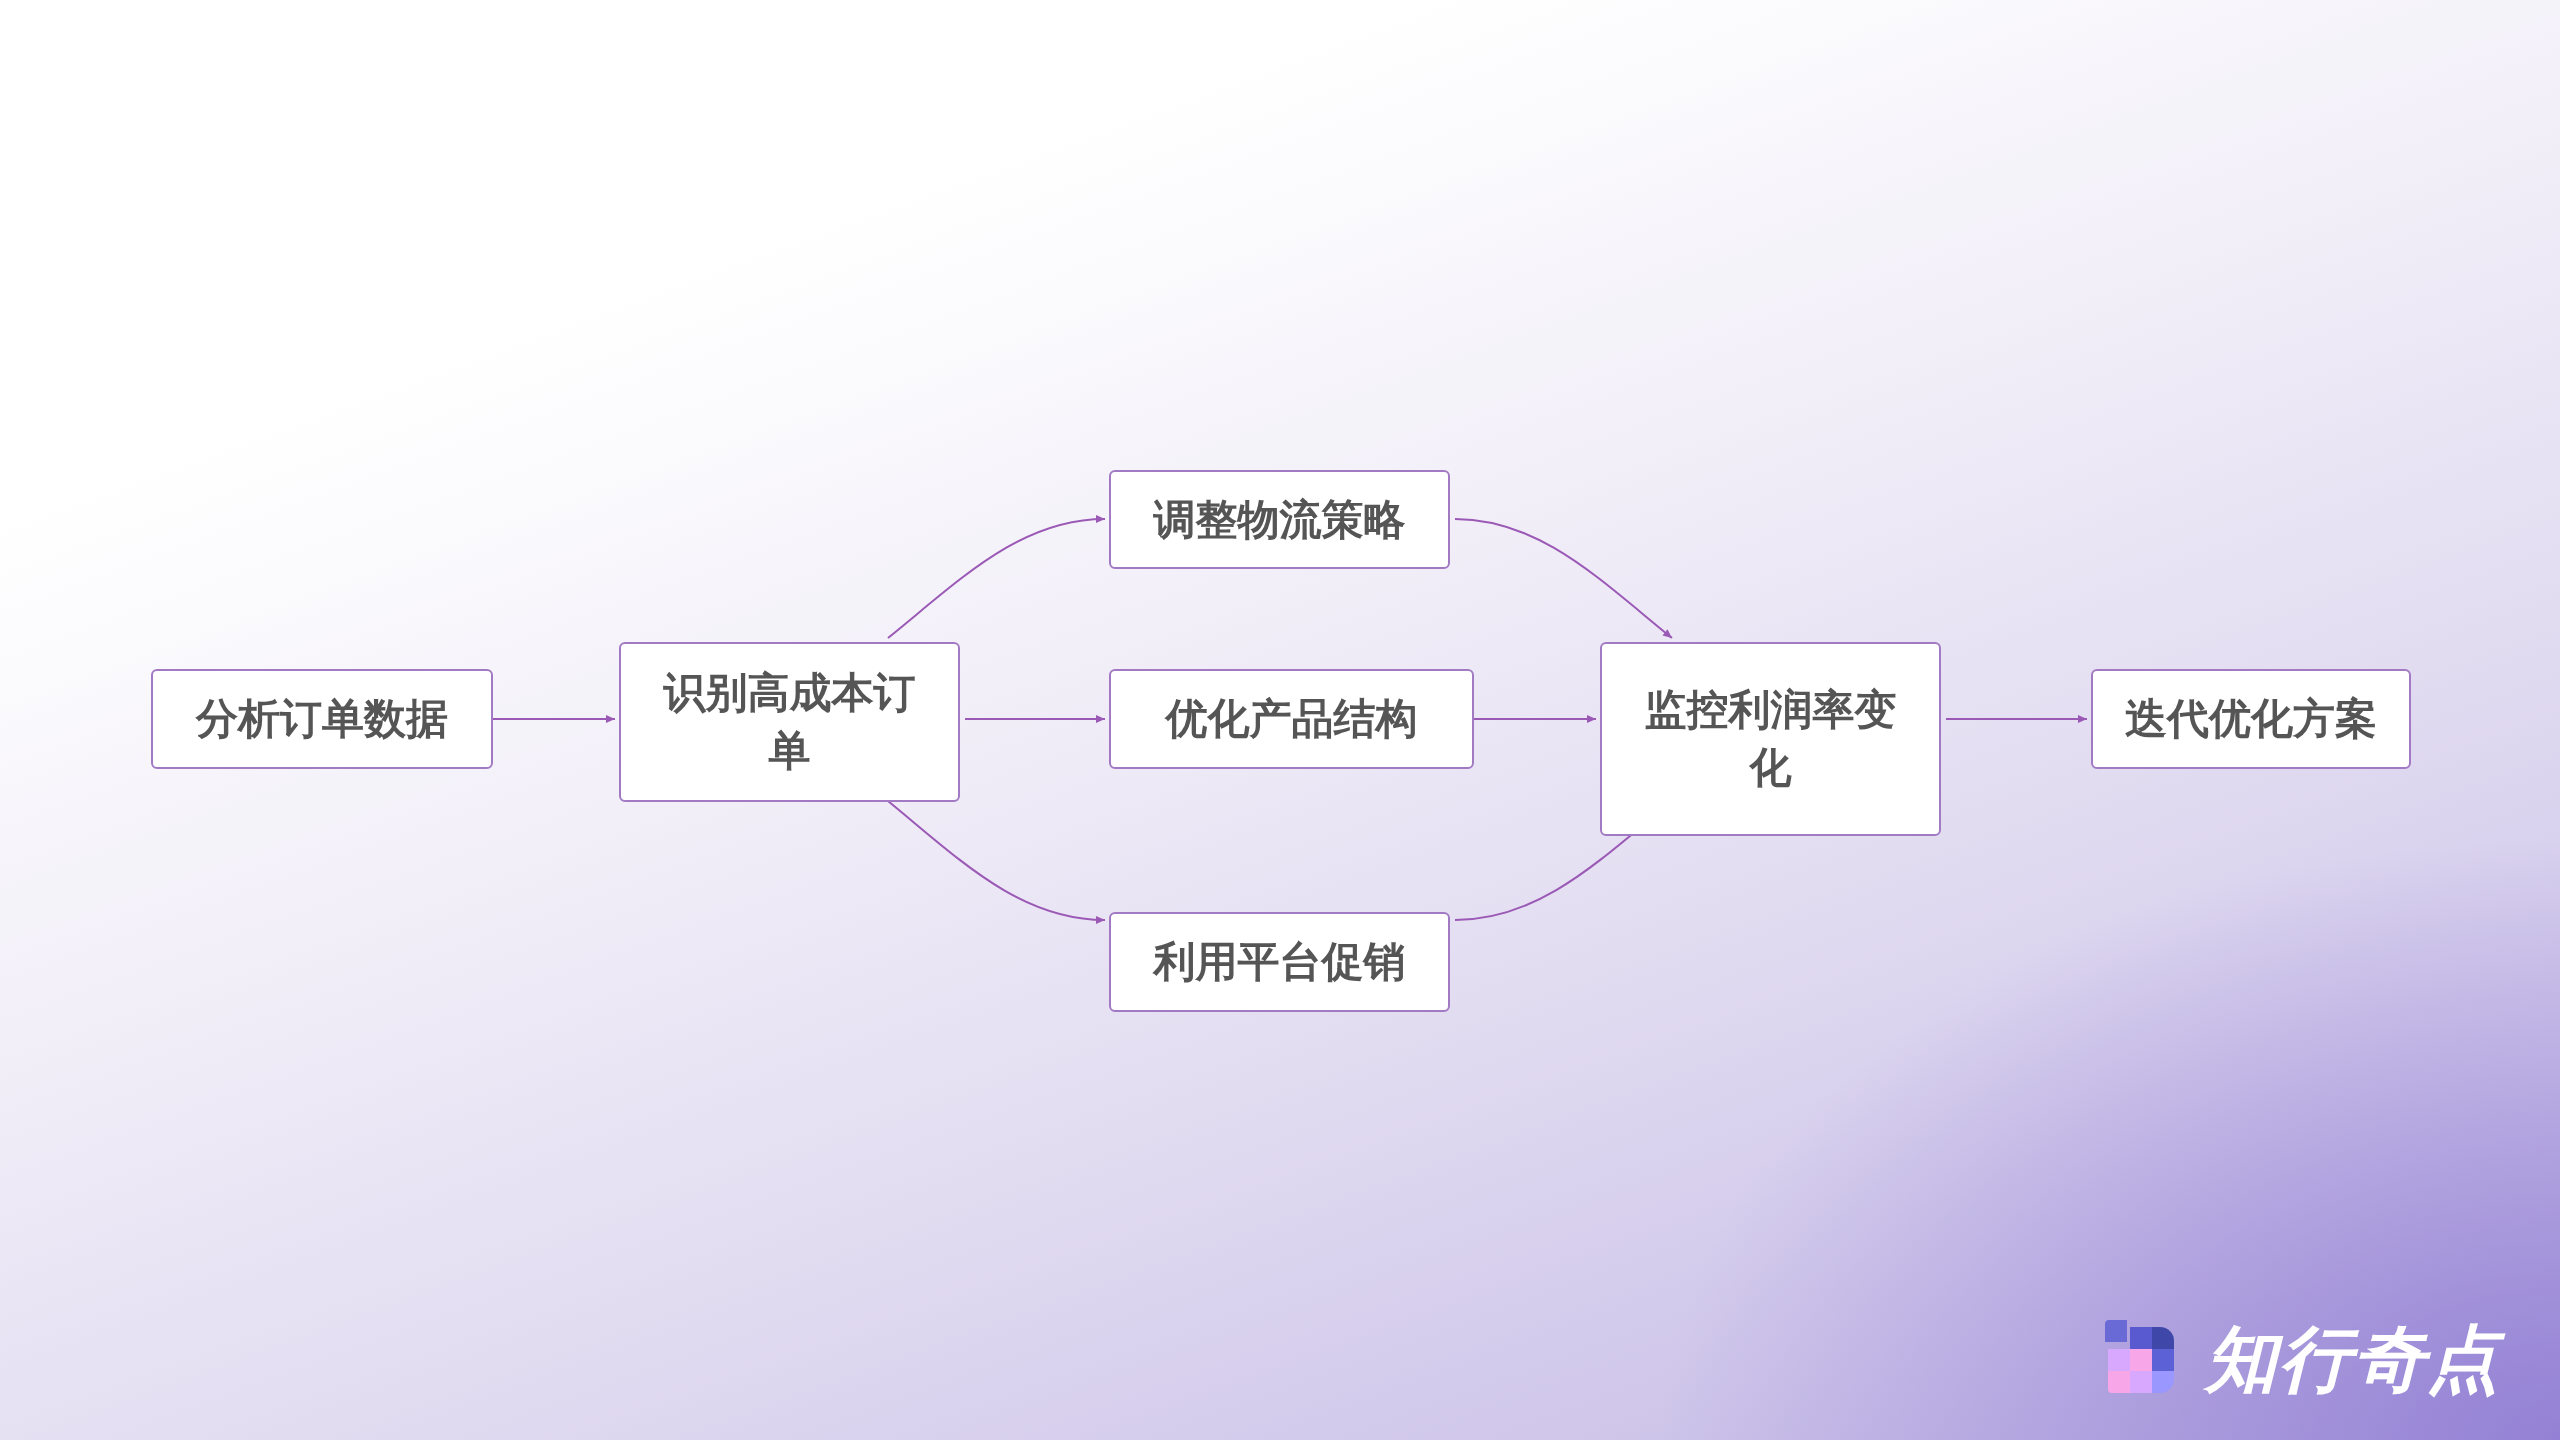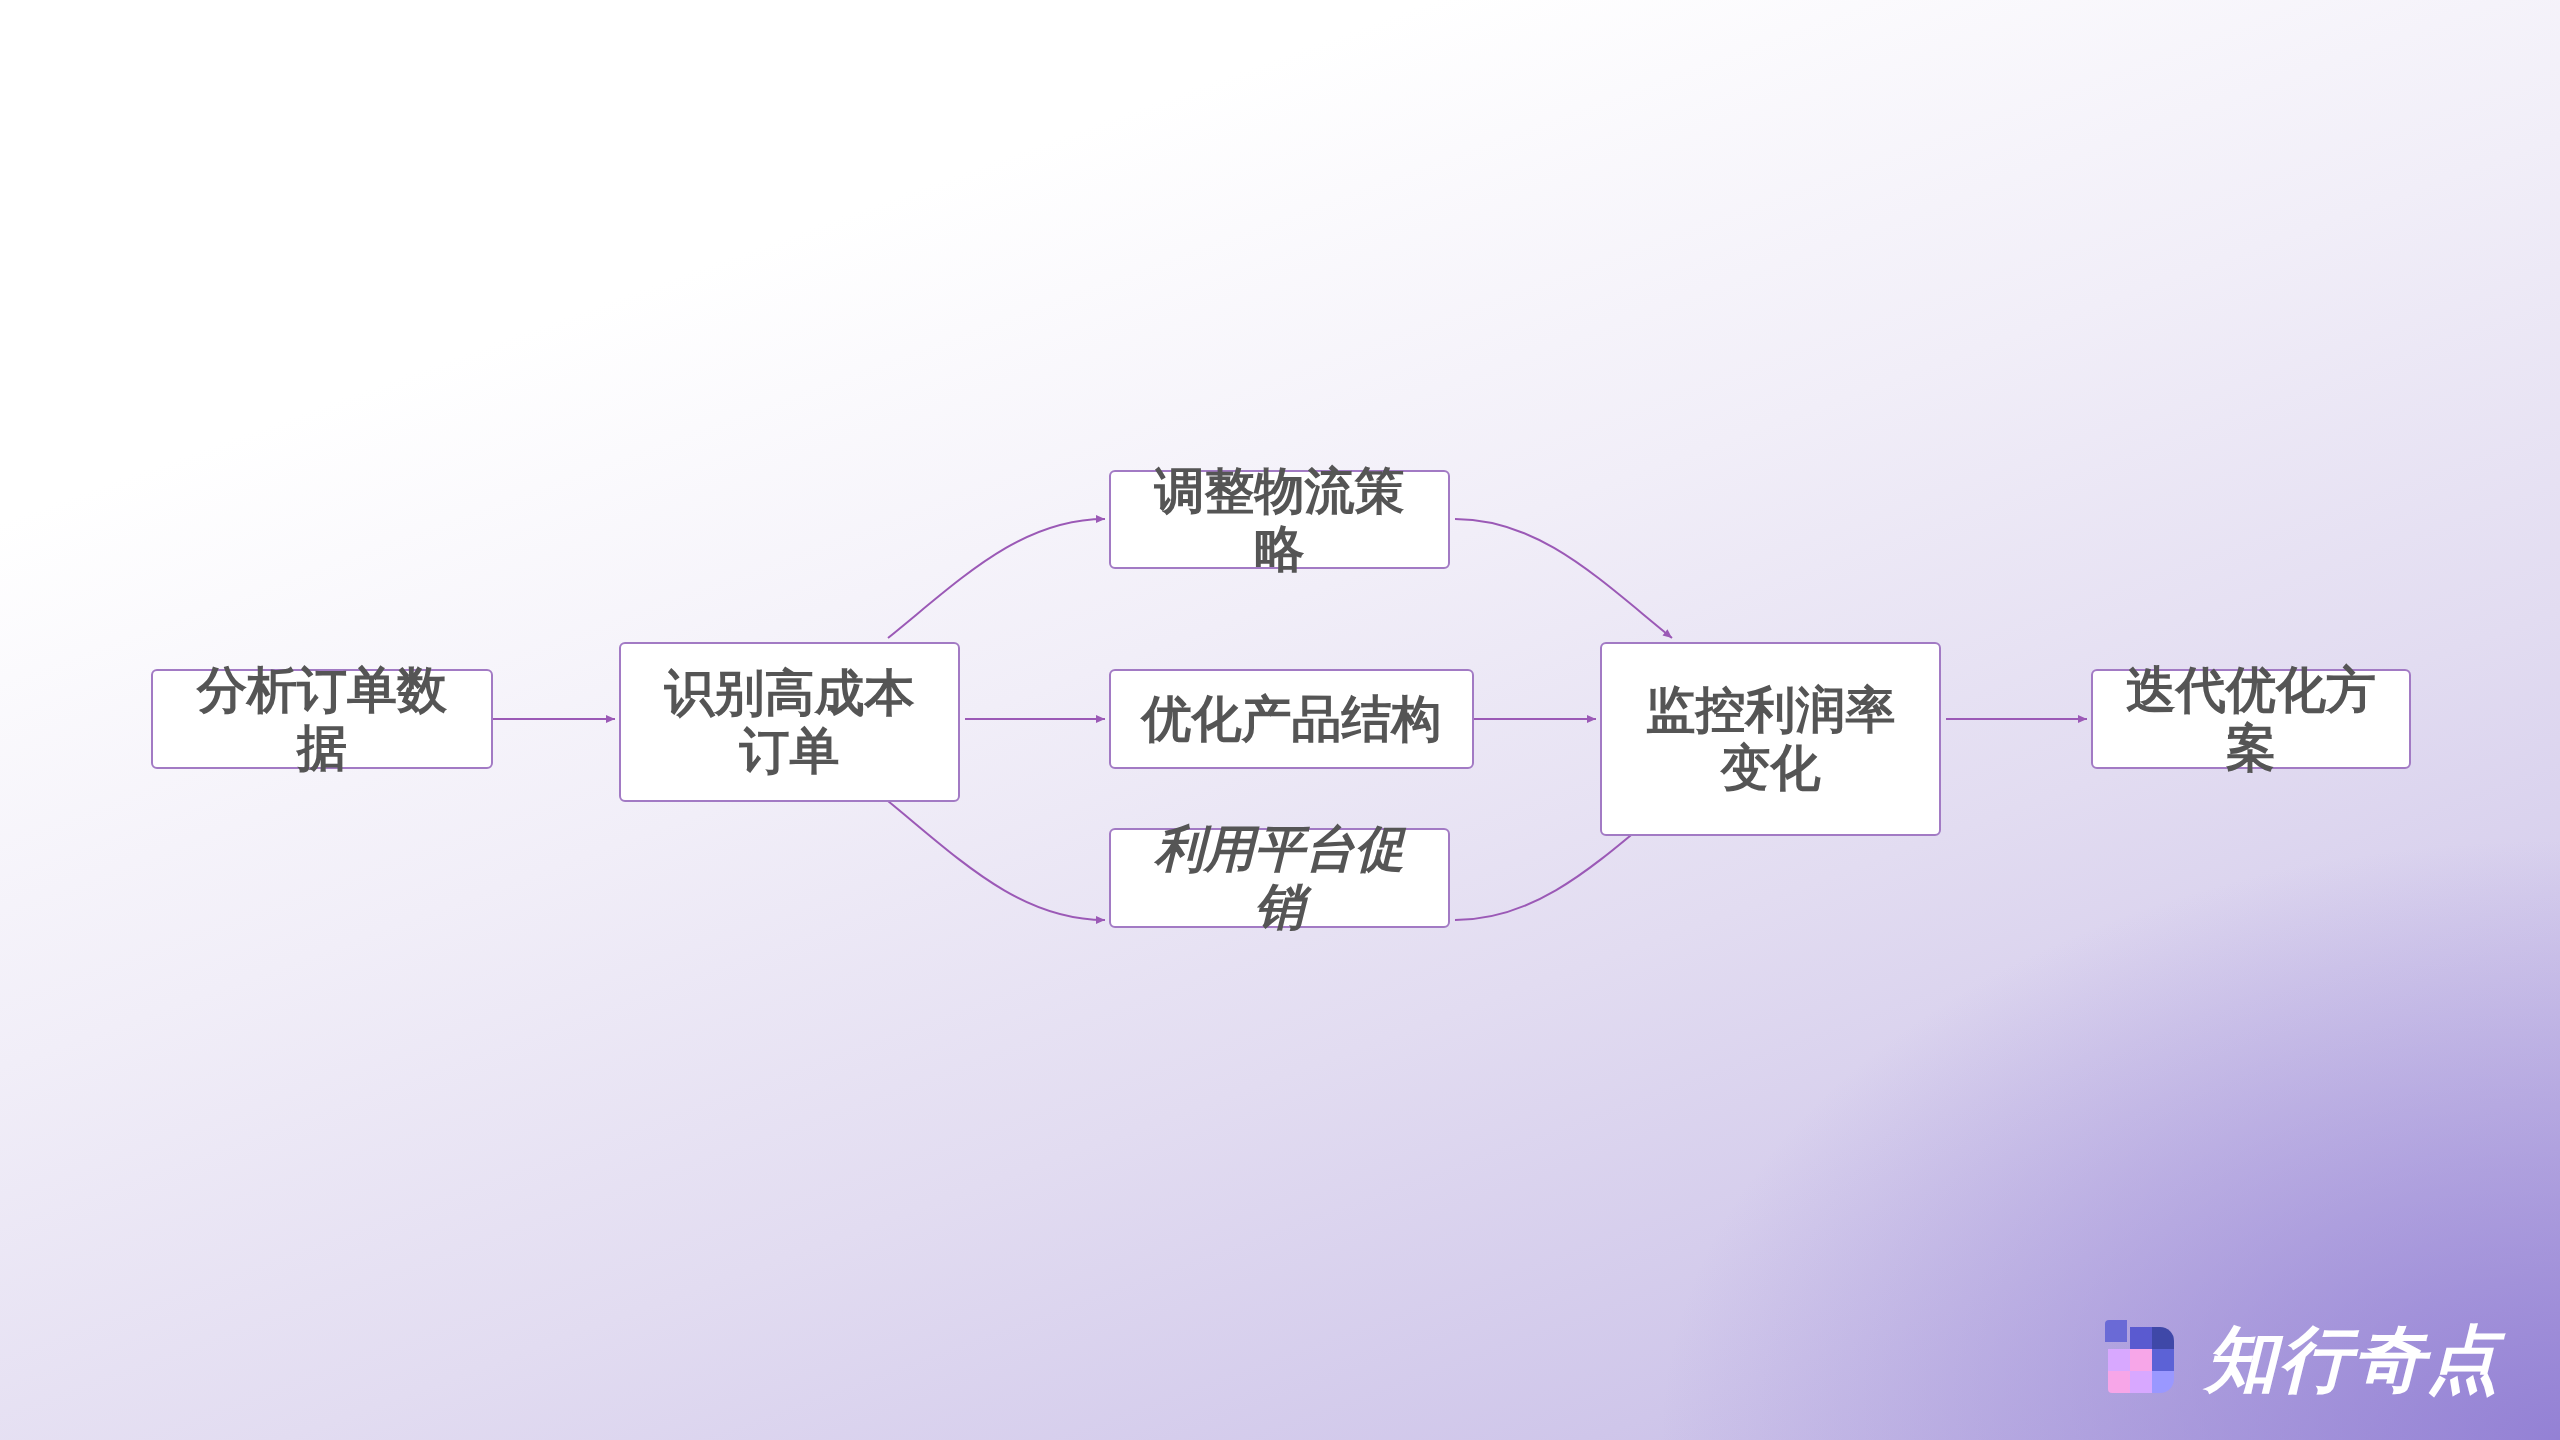--- a/index.html
+++ b/index.html
@@ -7,21 +7,21 @@
     width:2560px; height:1440px; position:relative; overflow:hidden;
     font-family: "DejaVu Sans", sans-serif;
     background:
       radial-gradient(ellipse 900px 600px at 2560px 1440px, rgba(140,120,210,0.85), rgba(140,120,210,0) 100%),
       linear-gradient(160deg, #ffffff 0%, #ffffff 22%, #f1eef8 45%, #e2dcf1 65%, #cfc6ea 85%, #bfb4e4 100%);
   }
   .node {
     position:absolute; box-sizing:border-box;
     background:#ffffff; border:2px solid #a27ac4; border-radius:6px;
     display:flex; align-items:center; justify-content:center; text-align:center;
-    color:#555555; font-weight:bold; font-size:50px; line-height:58px;
+    color:#555555; font-weight:bold; font-size:42px; line-height:58px;
     padding:4px 24px;
   }
   svg.edges { position:absolute; left:0; top:0; }
   .logo { position:absolute; left:2100px; top:1315px; width:80px; height:80px; }
   .logo span { position:absolute; width:22px; height:22px; }
   .brand {
     position:absolute; left:2205px; top:1312px; color:#ffffff;
     font-size:72px; font-weight:bold; font-style:italic; letter-spacing:2px;
   }
 </style>
@@ -43,21 +43,21 @@
     <path d="M1455,719 L1596,719"></path>
     <path d="M1455,920 C1540,920 1600,860 1672,801"></path>
     <path d="M1946,719 L2087,719"></path>
   </g>
 </svg>
 
 <div class="node" style="left:127px;top:669px;width:342px;height:100px;margin-left:24px;">分析订单数据</div>
 <div class="node" style="left:619px;top:642px;width:341px;height:160px;">识别高成本订单</div>
 <div class="node" style="left:1109px;top:470px;width:341px;height:99px;">调整物流策略</div>
 <div class="node" style="left:1109px;top:669px;width:365px;height:100px;">优化产品结构</div>
-<div class="node" style="left:1109px;top:828px;width:341px;height:100px;font-style:italic;">利用平台促销</div>
+<div class="node" style="left:1109px;top:912px;width:341px;height:100px;">利用平台促销</div>
 <div class="node" style="left:1600px;top:642px;width:341px;height:194px;">监控利润率变化</div>
 <div class="node" style="left:2091px;top:669px;width:320px;height:100px;">迭代优化方案</div>
 
 <div class="logo">
   <span style="left:5px;top:5px;background:#6a6ad6;border-radius:4px 0 0 0;"></span>
   <span style="left:30px;top:12px;background:#5a5ad0;"></span>
   <span style="left:52px;top:12px;background:#3f48a8;border-radius:0 14px 0 0;"></span>
   <span style="left:8px;top:34px;background:#d8a8ff;"></span>
   <span style="left:30px;top:34px;background:#f7a6e8;"></span>
   <span style="left:52px;top:34px;background:#5c62d6;"></span>

